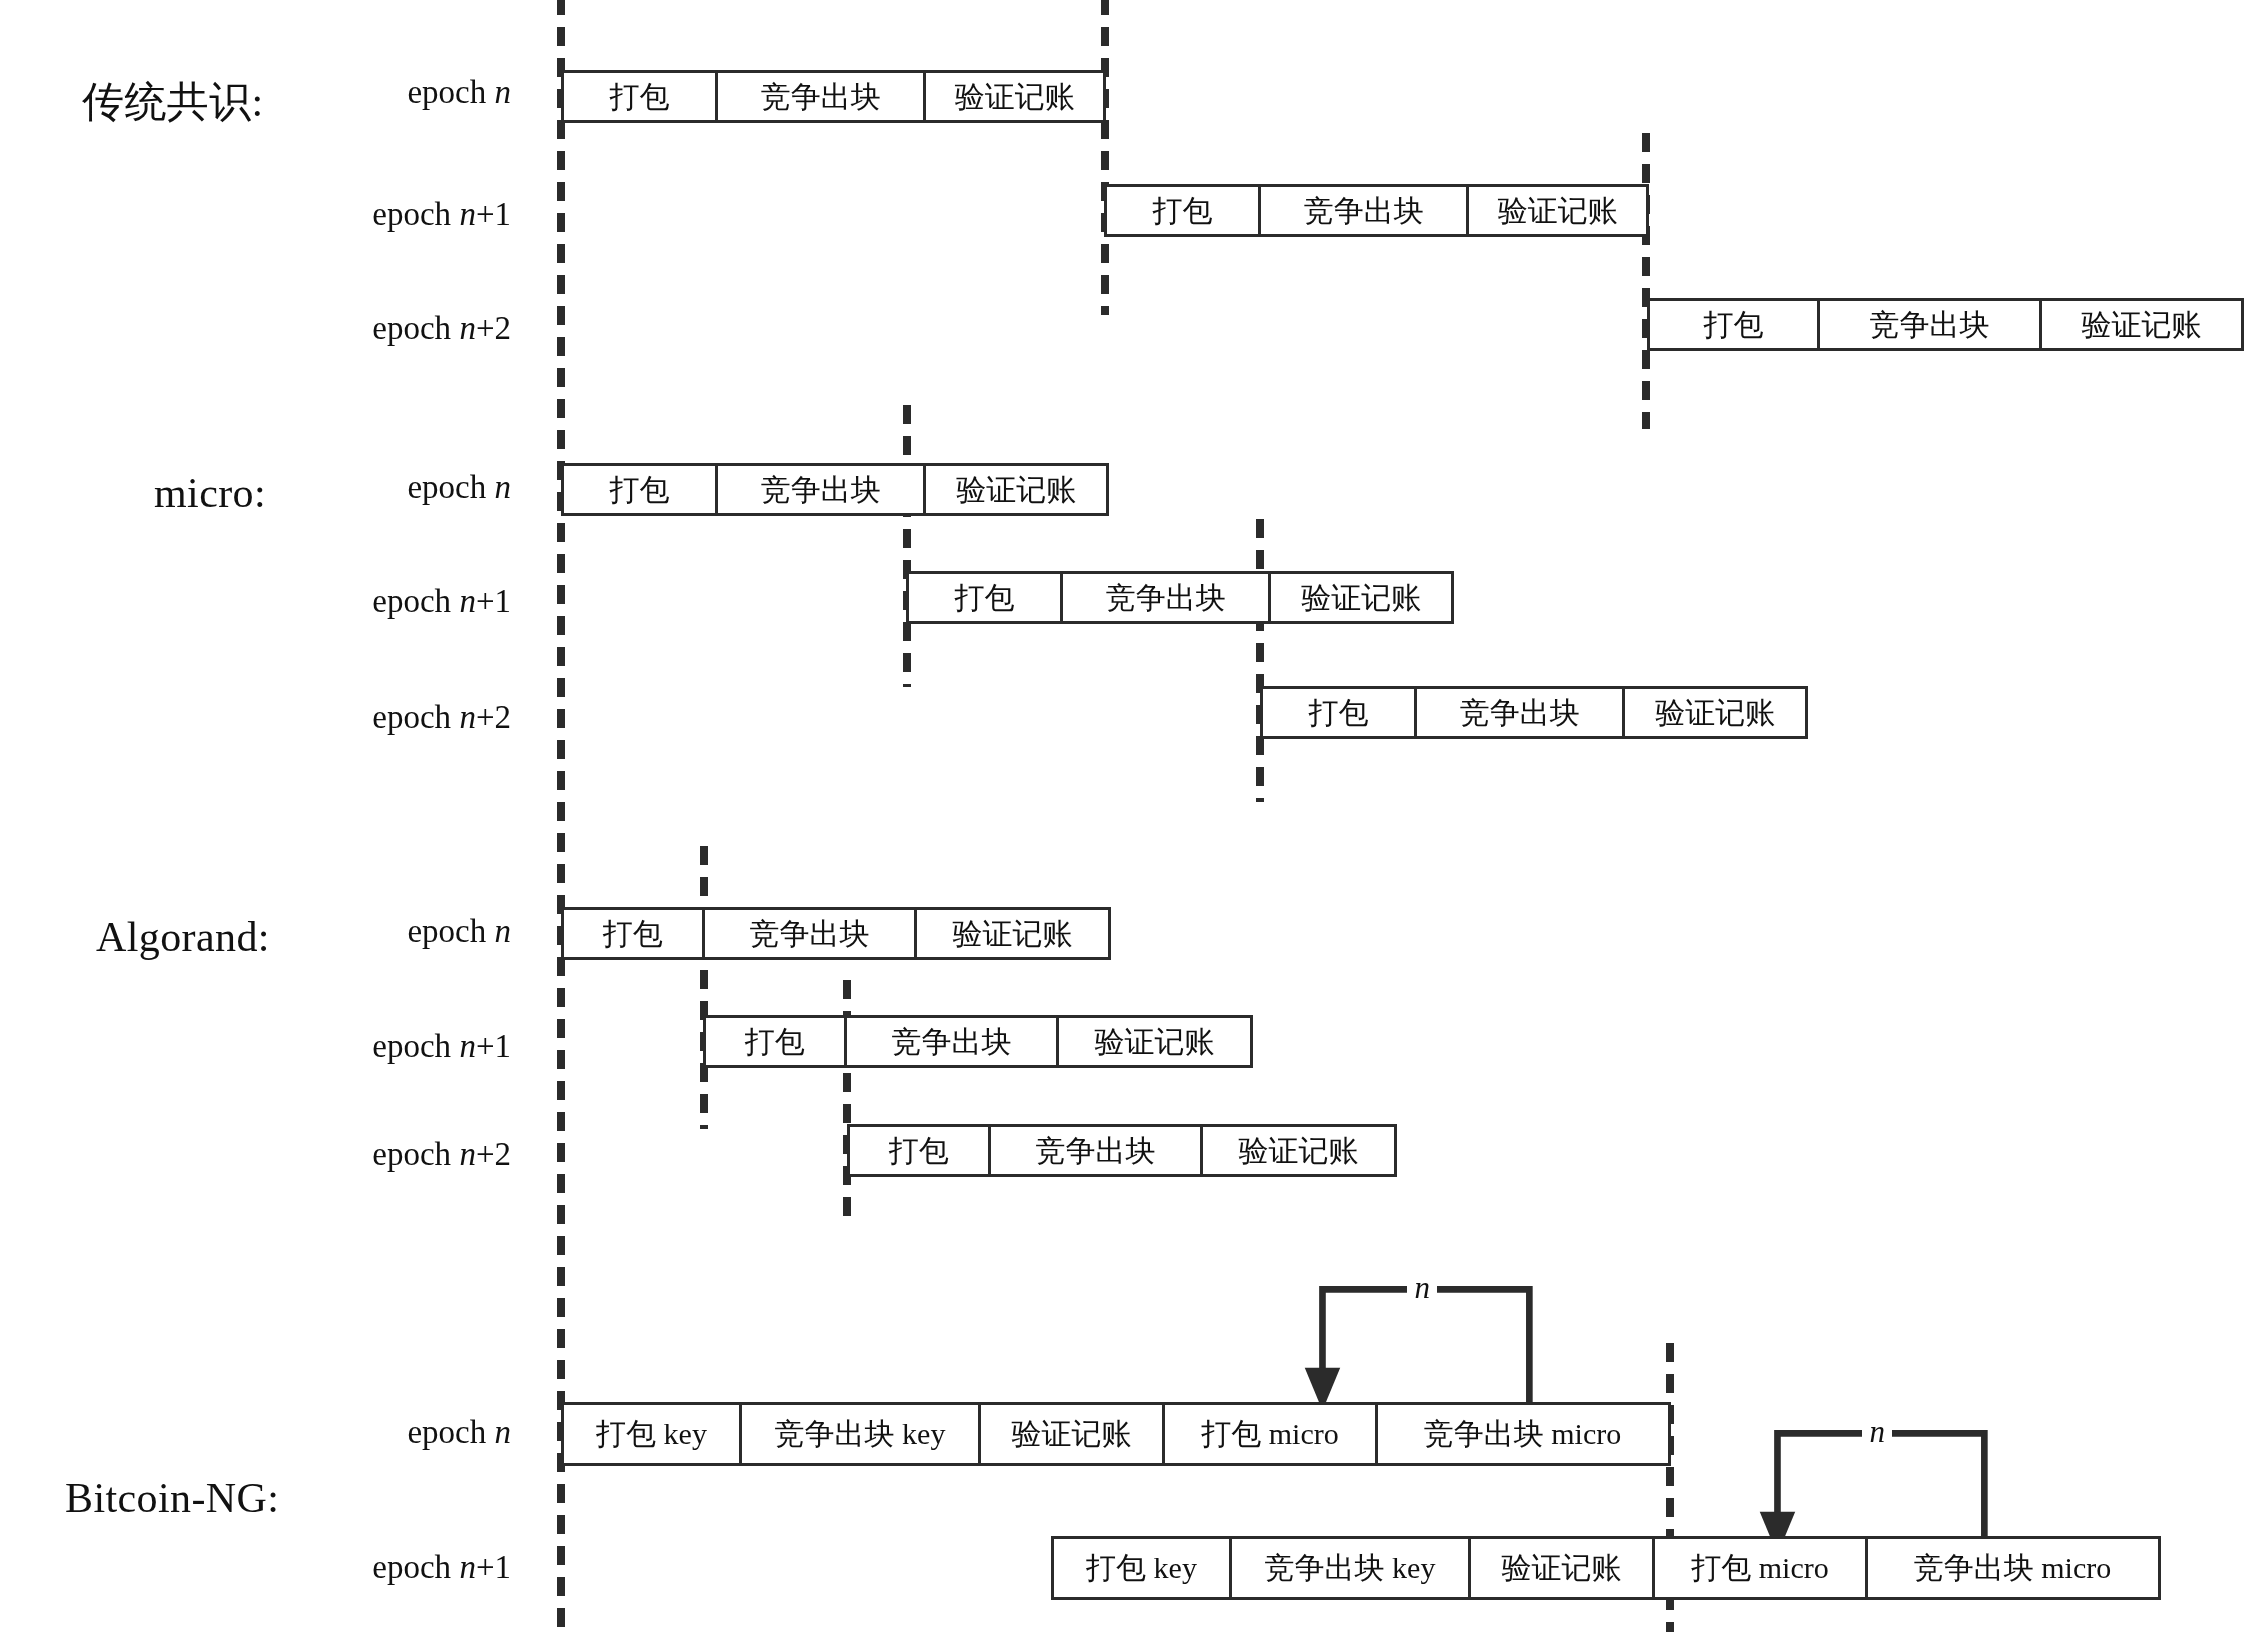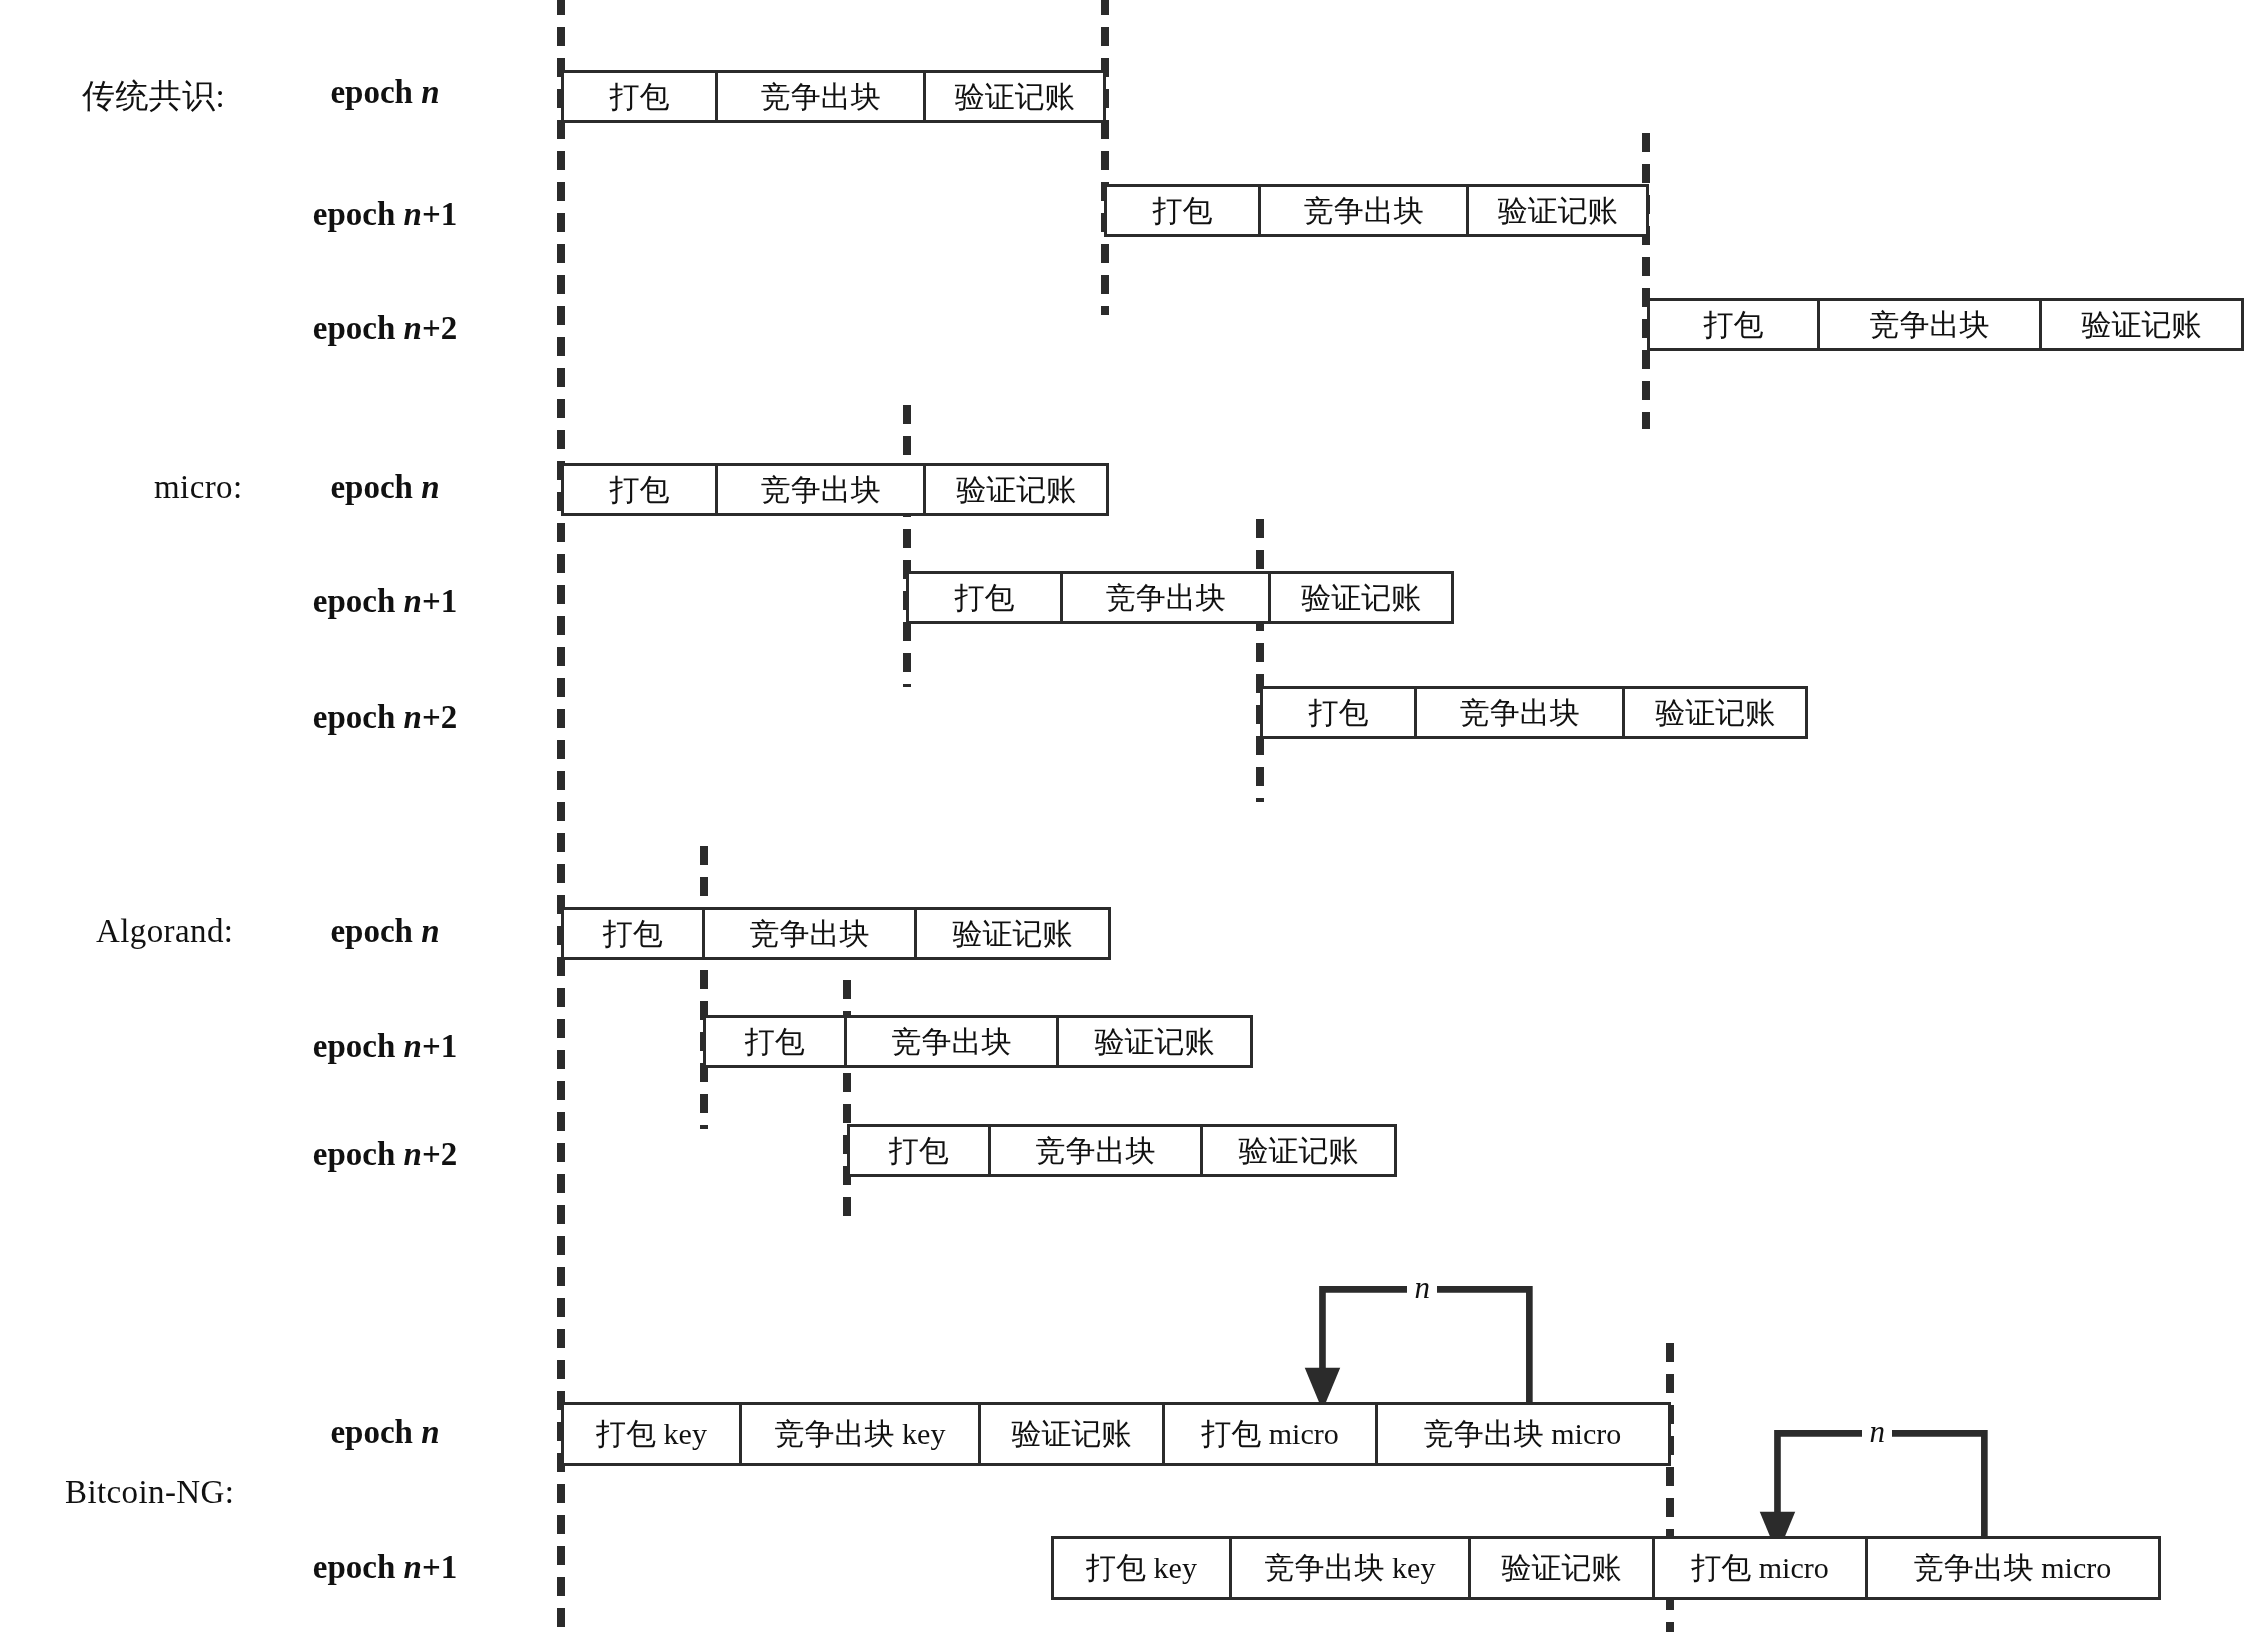--- a/index.html
+++ b/index.html
@@ -24,30 +24,29 @@
         to bottom,
         #2b2b2b 0px, #2b2b2b 19px,
         rgba(255,255,255,0) 19px, rgba(255,255,255,0) 31px);
     background-size:100% 31px;
     background-repeat:repeat-y;
   }
 
   
   .proto-label{
     position:absolute;
+    font-size:42px;
+    white-space:nowrap;
+    letter-spacing:0.4px;
+  }
+  .epoch-label{
+    position:absolute;
     font-size:33px;
     white-space:nowrap;
-    letter-spacing:0.4px;
-  }
-  .epoch-label{
-    position:absolute;
-    font-size:33px;
-    white-space:nowrap;
-    text-align:center;
-    font-weight:bold;
+    text-align:right;
   }
   .epoch-label .it{ font-style:italic; }
 
   
   .bar{
     position:absolute;
     display:flex;
     box-sizing:border-box;
     border:3.7px solid #2b2b2b;
     background:#ffffff;

